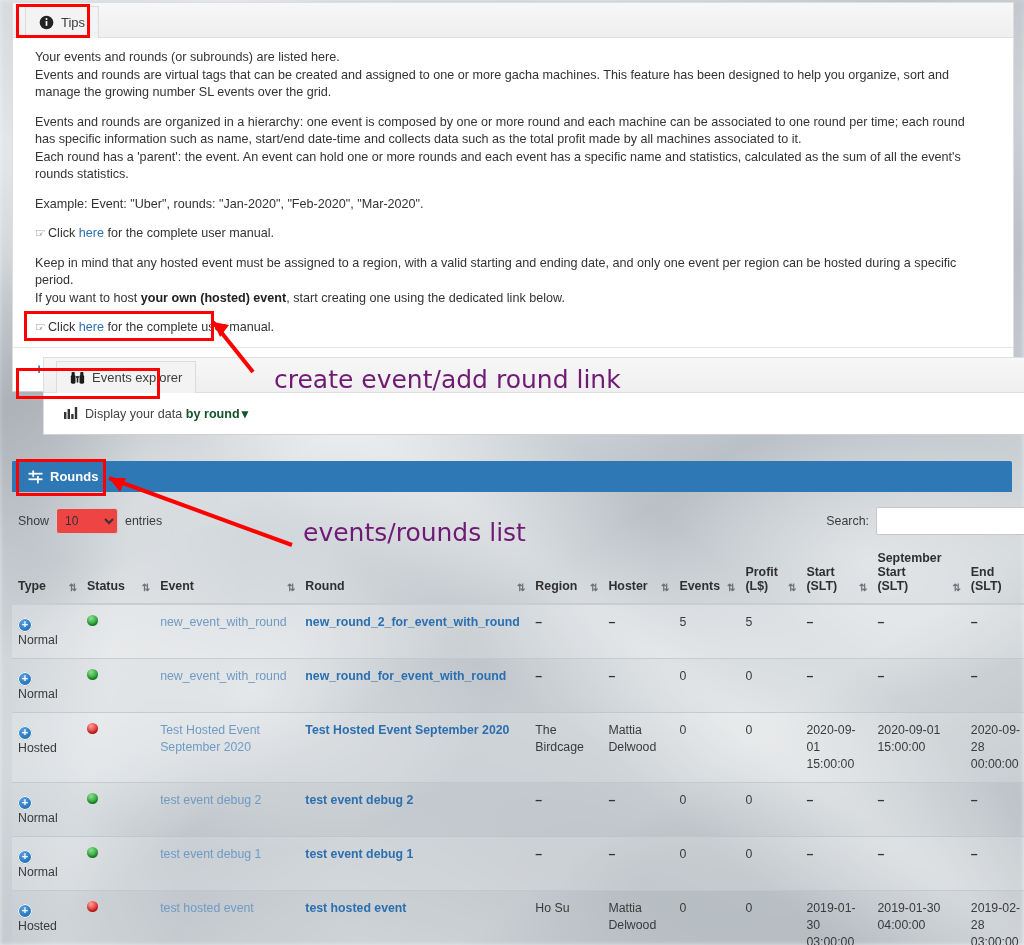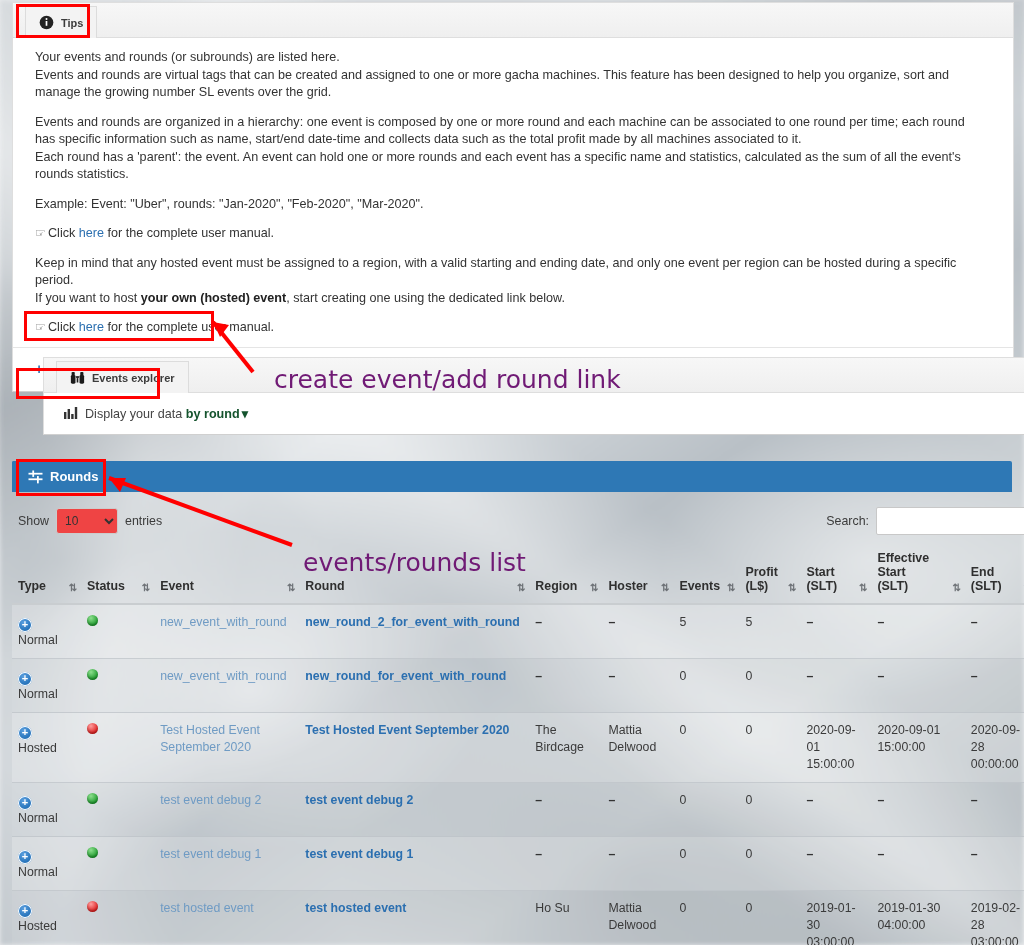--- a/index.html
+++ b/index.html
@@ -45,21 +45,21 @@
     position: relative;
   }
   .tab-chip {
     position: absolute; top: 3px; left: 12px;
     background: #f3f3f3;
     border: 1px solid #dcdcdc;
     border-bottom: none;
     height: 31px;
     display: flex; align-items: center; gap: 7px;
     padding: 0 13px;
-    font-weight: bold; font-size: 11px; color: #3c3c3c;
+    font-weight: normal; font-size: 13px; color: #3c3c3c;
   }
 
   
   .tips-body { padding: 11px 22px 0 22px; }
   .tips-body p { margin: 0 12px 12px 0; line-height: 17.5px; font-size: 12.6px; color: #333; }
   .tips-body p.tight { margin-bottom: 0; }
   .tips-body .ln { display: block; }
   a.lnk { color: #2b6fb0; text-decoration: none; }
   .bold { font-weight: bold; color:#222; }
 
@@ -333,21 +333,21 @@
             </th>
           <th>
               <div class="th-in">
                 <span style="white-space:pre-line">Start
 (SLT)</span>
                 <span class="sort-ic">⇅</span>
               </div>
             </th>
           <th>
               <div class="th-in">
-                <span style="white-space:pre-line">Effective
+                <span style="white-space:pre-line">September
 Start
 (SLT)</span>
                 <span class="sort-ic">⇅</span>
               </div>
             </th>
           <th>
               <div class="th-in">
                 <span style="white-space:pre-line">End
 (SLT)</span>
                 <span class="sort-ic">⇅</span>
@@ -448,15 +448,15 @@
 
   <svg class="anno" style="left:0;top:0;width:1024px;height:945px;">
     <line x1="253" y1="372" x2="213" y2="322" stroke="#ff0000" stroke-width="4"></line>
     <polygon points="213,322 229,325 220,337" fill="#ff0000"></polygon>
     <line x1="292" y1="545" x2="109" y2="478" stroke="#ff0000" stroke-width="4"></line>
     <polygon points="109,478 126,478 120,492" fill="#ff0000"></polygon>
   </svg>
 
   <div class="anno anno-text" style="left:274px;top:365px;">create event/add round link</div>
 
-  <div class="anno anno-text" style="left:303px;top:548px;">events/rounds list</div>
+  <div class="anno anno-text" style="left:303px;top:518px;">events/rounds list</div>
 
 </div>
 
 </body></html>

